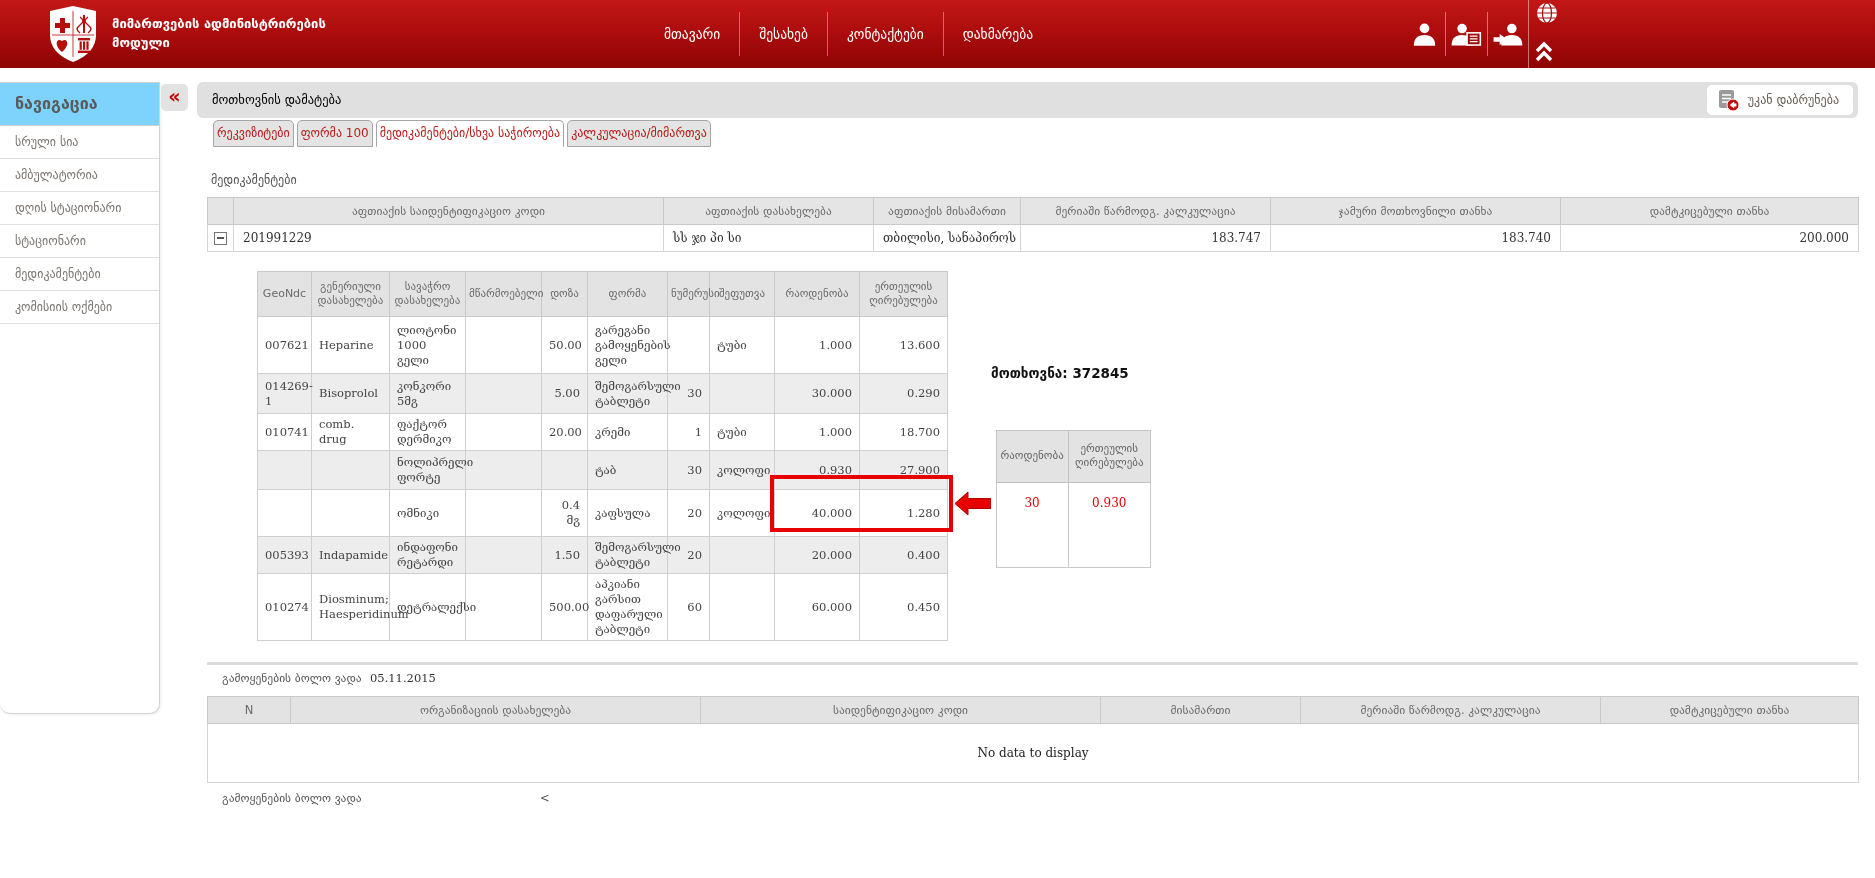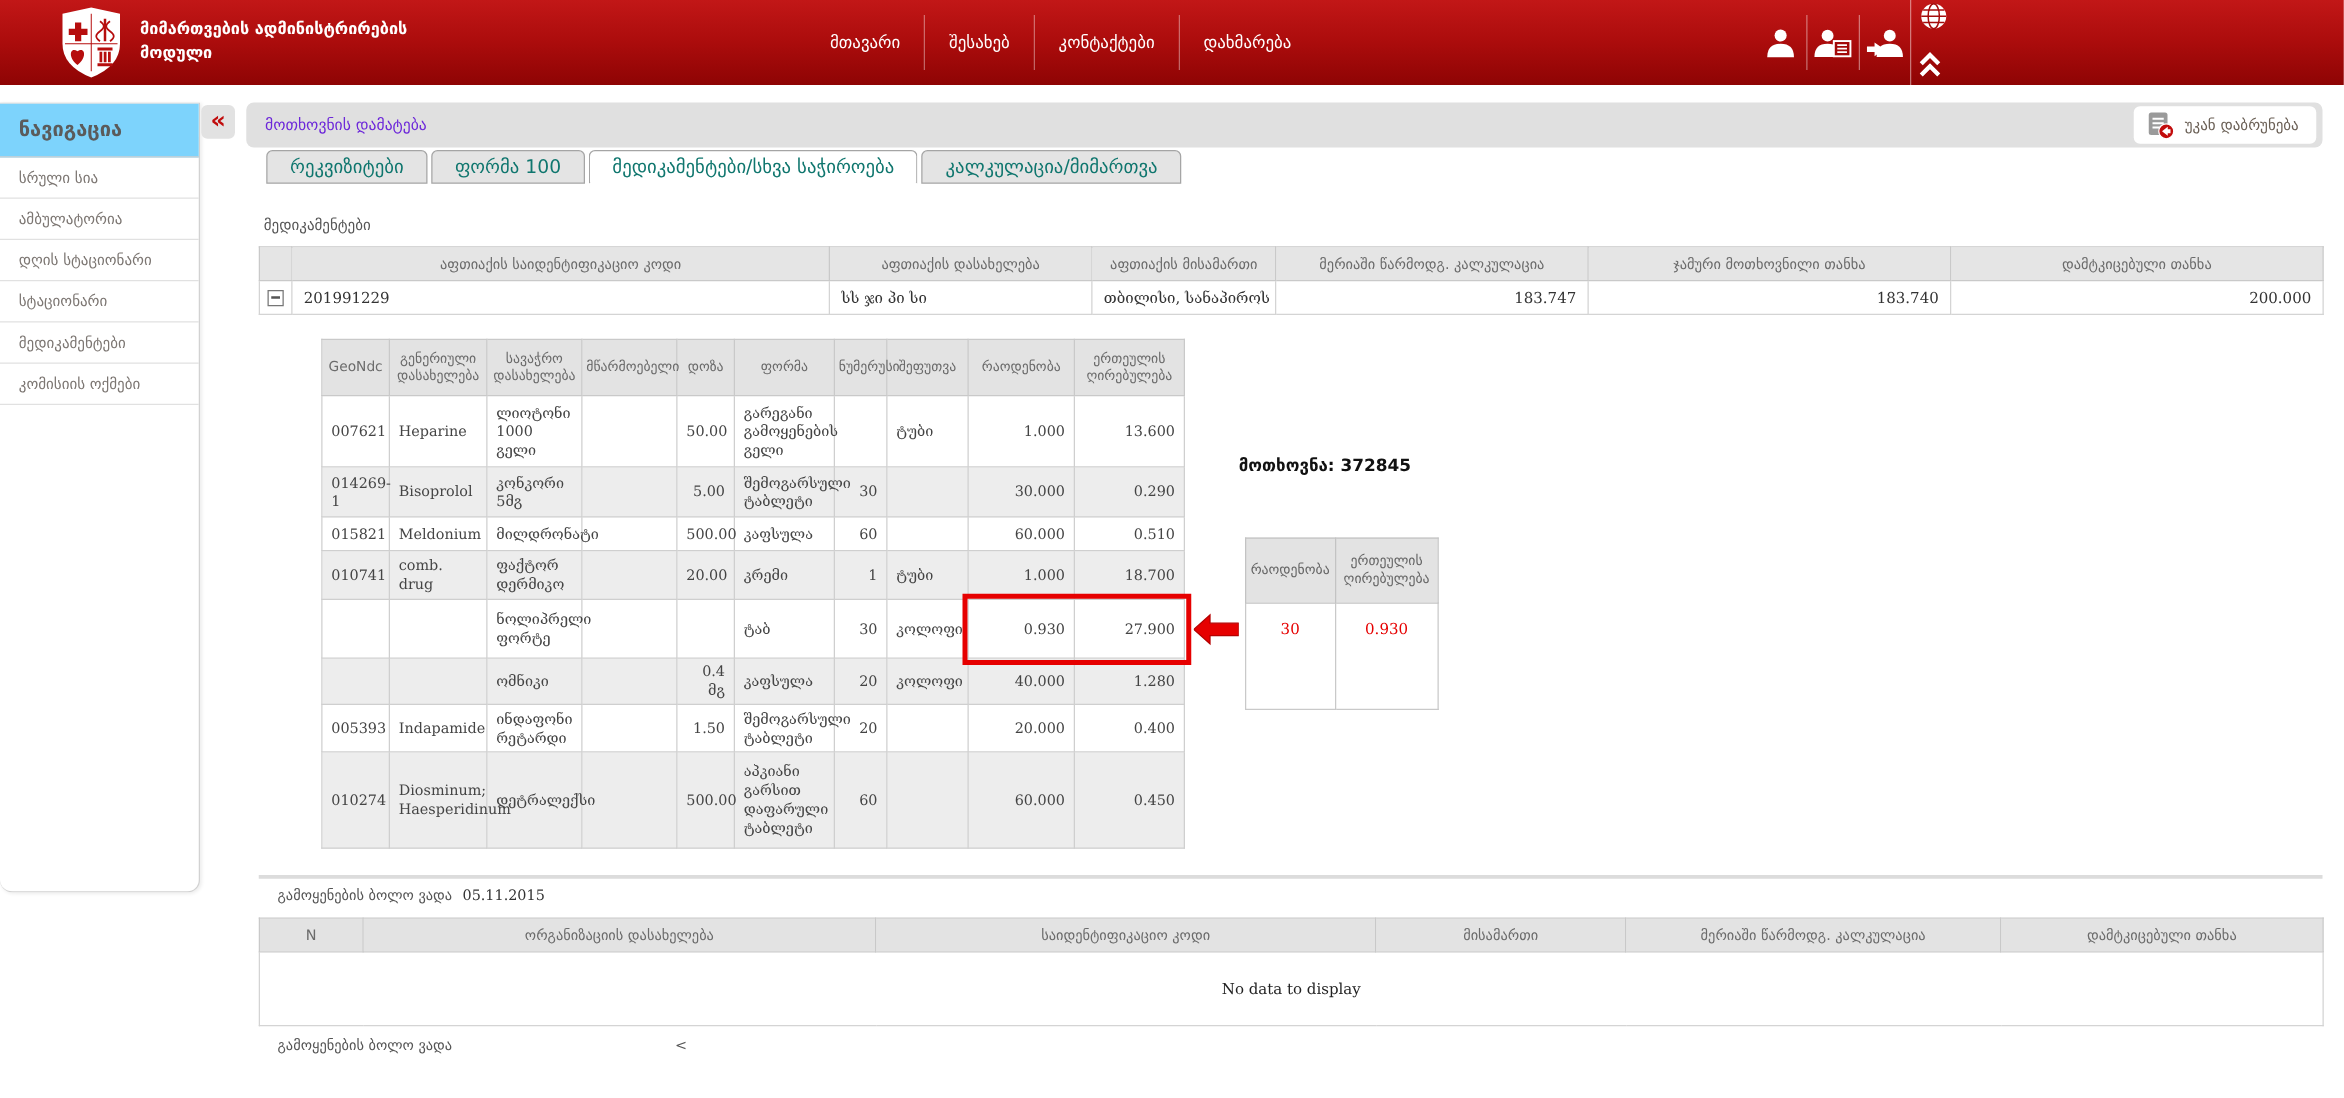--- a/index.html
+++ b/index.html
@@ -28,27 +28,27 @@
   .side-title{height:42px;line-height:42px;padding-left:15px;background:#7dd3fc;
               border-bottom:1px solid #cfcfcf;color:#5b5b5b;font-size:16px;font-weight:bold;}
   .side-item{height:32px;line-height:32px;padding-left:15px;font-size:12px;color:#7c7672;
              border-bottom:1px solid #e1e1e1;cursor:pointer;}
   .collapse-btn{position:absolute;left:161px;top:84px;width:27px;height:27px;background:#e2e2e2;
                 border-radius:5px;color:#c00c0c;font-size:19px;font-weight:bold;text-align:center;
                 line-height:25px;cursor:pointer;}
   
   .main{position:absolute;left:197px;top:82px;width:1661px;}
   .page-head{height:36px;background:#e0e0e0;border-radius:6px;position:relative;}
-  .page-title{line-height:36px;padding-left:15px;font-size:12.5px;color:#6d28d9;}
+  .page-title{line-height:36px;padding-left:15px;font-size:12.5px;color:#000000;}
   .back-btn{position:absolute;right:5px;top:3px;height:30px;background:#fff;border-radius:5px;
             display:flex;align-items:center;gap:8px;padding:0 14px 0 10px;cursor:pointer;}
   .back-label{font-size:12px;color:#6b6056;}
   .tabs{margin:2px 0 0 16px;display:flex;gap:3px;height:27px;}
-  .tab{background:#e4e4e4;border:1px solid #a5a5a5;border-radius:5px 5px 0 0;font-size:15px;
-       color:#0f766e;padding:0 18px;line-height:25px;cursor:pointer;white-space:nowrap;}
+  .tab{background:#e4e4e4;border:1px solid #a5a5a5;border-radius:5px 5px 0 0;font-size:12px;
+       color:#b91c1c;padding:0 3px;line-height:25px;cursor:pointer;white-space:nowrap;}
   .tab.active{background:#fff;border-bottom-color:#fff;}
   .section-label{margin:26px 0 0 14px;font-size:12px;color:#555;height:15px;}
   
   table{border-collapse:collapse;}
   .group{width:1651px;margin:9px 0 0 10px;padding-bottom:21px;border-bottom:3px solid #dcdcdc;}
   .ph-table{width:1651px;table-layout:fixed;}
   .ph-table th{background:#e5e5e5;border:1px solid #c9c9c9;font-weight:normal;font-size:11.5px;
                color:#6b6b6b;height:26px;padding:0 4px;overflow:hidden;white-space:nowrap;}
   .ph-table td{border:1px solid #d4d4d4;font-size:12px;color:#333;height:26px;padding:0 9px;
                font-family:"DejaVu Serif","DejaVu Sans",serif;overflow:hidden;white-space:nowrap;}
@@ -271,32 +271,20 @@
               <td style="text-align: left;">კონკორი 5მგ</td>
               <td style="text-align: left;"></td>
               <td style="text-align: right;">5.00</td>
               <td style="text-align: left;">შემოგარსული ტაბლეტი</td>
               <td style="text-align: right;">30</td>
               <td style="text-align: left;"></td>
               <td style="text-align: right;">30.000</td>
               <td style="text-align: right;">0.290</td>
             </tr>
             <tr>
-              <td style="text-align: left;">015821</td>
-              <td style="text-align: left;">Meldonium</td>
-              <td style="text-align: left;">მილდრონატი</td>
-              <td style="text-align: left;"></td>
-              <td style="text-align: right;">500.00</td>
-              <td style="text-align: left;">კაფსულა</td>
-              <td style="text-align: right;">60</td>
-              <td style="text-align: left;"></td>
-              <td style="text-align: right;">60.000</td>
-              <td style="text-align: right;">0.510</td>
-            </tr>
-            <tr>
               <td style="text-align: center;">010741</td>
               <td style="text-align: left;">comb. drug</td>
               <td style="text-align: left;">ფაქტორ დერმიკო</td>
               <td style="text-align: left;"></td>
               <td style="text-align: right;">20.00</td>
               <td style="text-align: left;">კრემი</td>
               <td style="text-align: right;">1</td>
               <td style="text-align: left;">ტუბი</td>
               <td style="text-align: right;">1.000</td>
               <td style="text-align: right;">18.700</td>

